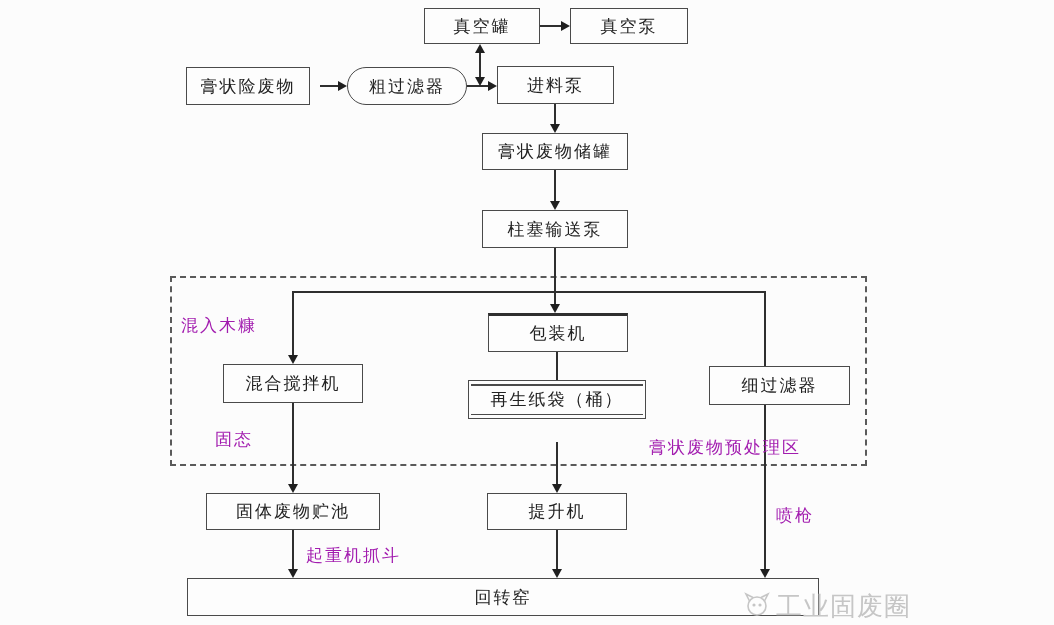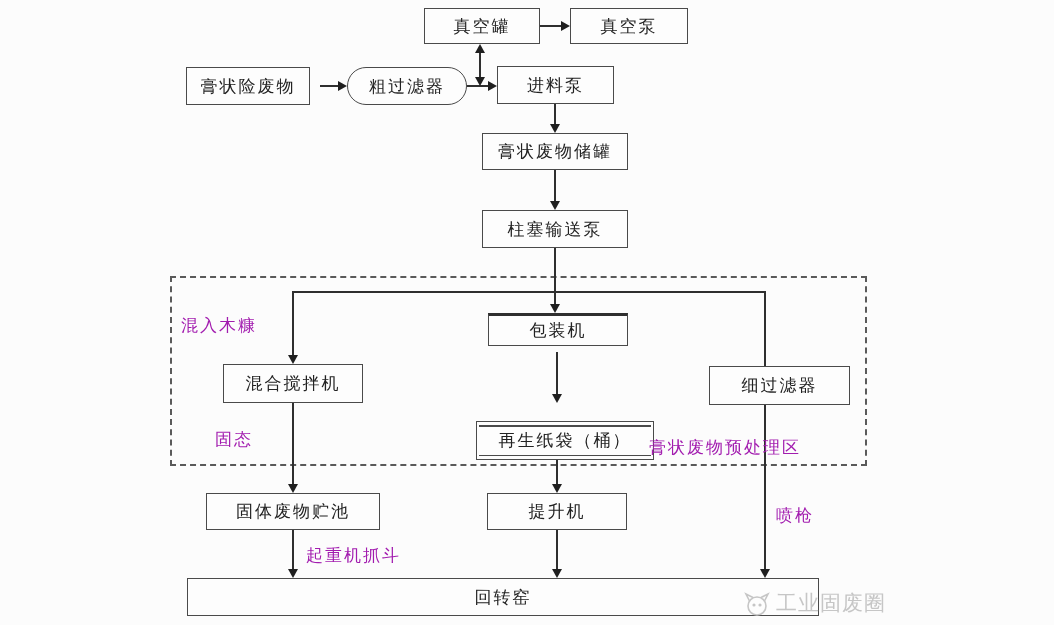--- a/index.html
+++ b/index.html
@@ -17,21 +17,21 @@
   .vline{position:absolute;width:2px;background:#2f2f2f;z-index:1;}
   .hline{position:absolute;height:2px;background:#2f2f2f;z-index:1;}
   .arr{position:absolute;width:0;height:0;z-index:1;}
   .arr.d{border-left:5px solid transparent;border-right:5px solid transparent;border-top:9px solid #1f1f1f;}
   .arr.u{border-left:5px solid transparent;border-right:5px solid transparent;border-bottom:9px solid #1f1f1f;}
   .arr.r{border-top:5px solid transparent;border-bottom:5px solid transparent;border-left:9px solid #1f1f1f;}
   .dashed{position:absolute;box-sizing:border-box;border:2px dashed #5a5a5a;z-index:0;}
   .lbl{position:absolute;font-size:17px;letter-spacing:2px;color:#a21caf;z-index:3;white-space:nowrap;}
   .wm{
     position:absolute;left:741px;top:589px;display:flex;align-items:flex-start;gap:5px;
-    color:#c6c6c6;font-size:21px;letter-spacing:1px;z-index:4;
+    color:#c6c6c6;font-size:26px;letter-spacing:1px;z-index:4;
     font-family:"Liberation Sans","DejaVu Sans",sans-serif;
   }
   .wm svg{display:block;}
 </style>
 </head>
 <body>
 
 <div id="canvas">
 
   <div class="dashed" style="left:170px;top:276px;width:697px;height:190px;"></div>
@@ -81,22 +81,22 @@
   <div class="vline" style="left:764px;top:405px;height:166px;"></div>
   <div class="arr d" style="left:760px;top:569px;"></div>
 
   <div class="box" style="left:424px;top:8px;width:116px;height:36px;">真空罐</div>
   <div class="box" style="left:570px;top:8px;width:118px;height:36px;">真空泵</div>
   <div class="box" style="left:186px;top:67px;width:124px;height:38px;">膏状险废物</div>
   <div class="box" style="left:347px;top:67px;width:120px;height:38px;border-radius:19px;">粗过滤器</div>
   <div class="box" style="left:497px;top:66px;width:117px;height:38px;">进料泵</div>
   <div class="box" style="left:482px;top:210px;width:146px;height:38px;">柱塞输送泵</div>
   <div class="box" style="left:482px;top:133px;width:146px;height:37px;">膏状废物储罐</div>
-  <div class="box thick-top" style="left:488px;top:313px;width:140px;height:33px;">包装机</div>
-  <div class="box" style="left:468px;top:421px;width:178px;height:39px;margin-left:8px;">
+  <div class="box thick-top" style="left:488px;top:313px;width:140px;height:39px;">包装机</div>
+  <div class="box" style="left:468px;top:380px;width:178px;height:39px;">
     <div class="bag-line" style="top:3px;"></div>
     <div class="bag-line" style="bottom:3px;"></div>
     <span>再生纸袋（桶）</span>
   </div>
   <div class="box" style="left:223px;top:364px;width:140px;height:39px;">混合搅拌机</div>
   <div class="box" style="left:690px;top:366px;width:141px;height:39px;margin-left:19px;">细过滤器</div>
   <div class="box" style="left:206px;top:493px;width:174px;height:37px;">固体废物贮池</div>
   <div class="box" style="left:487px;top:493px;width:140px;height:37px;">提升机</div>
   <div class="box" style="left:187px;top:578px;width:632px;height:38px;">回转窑</div>
 

